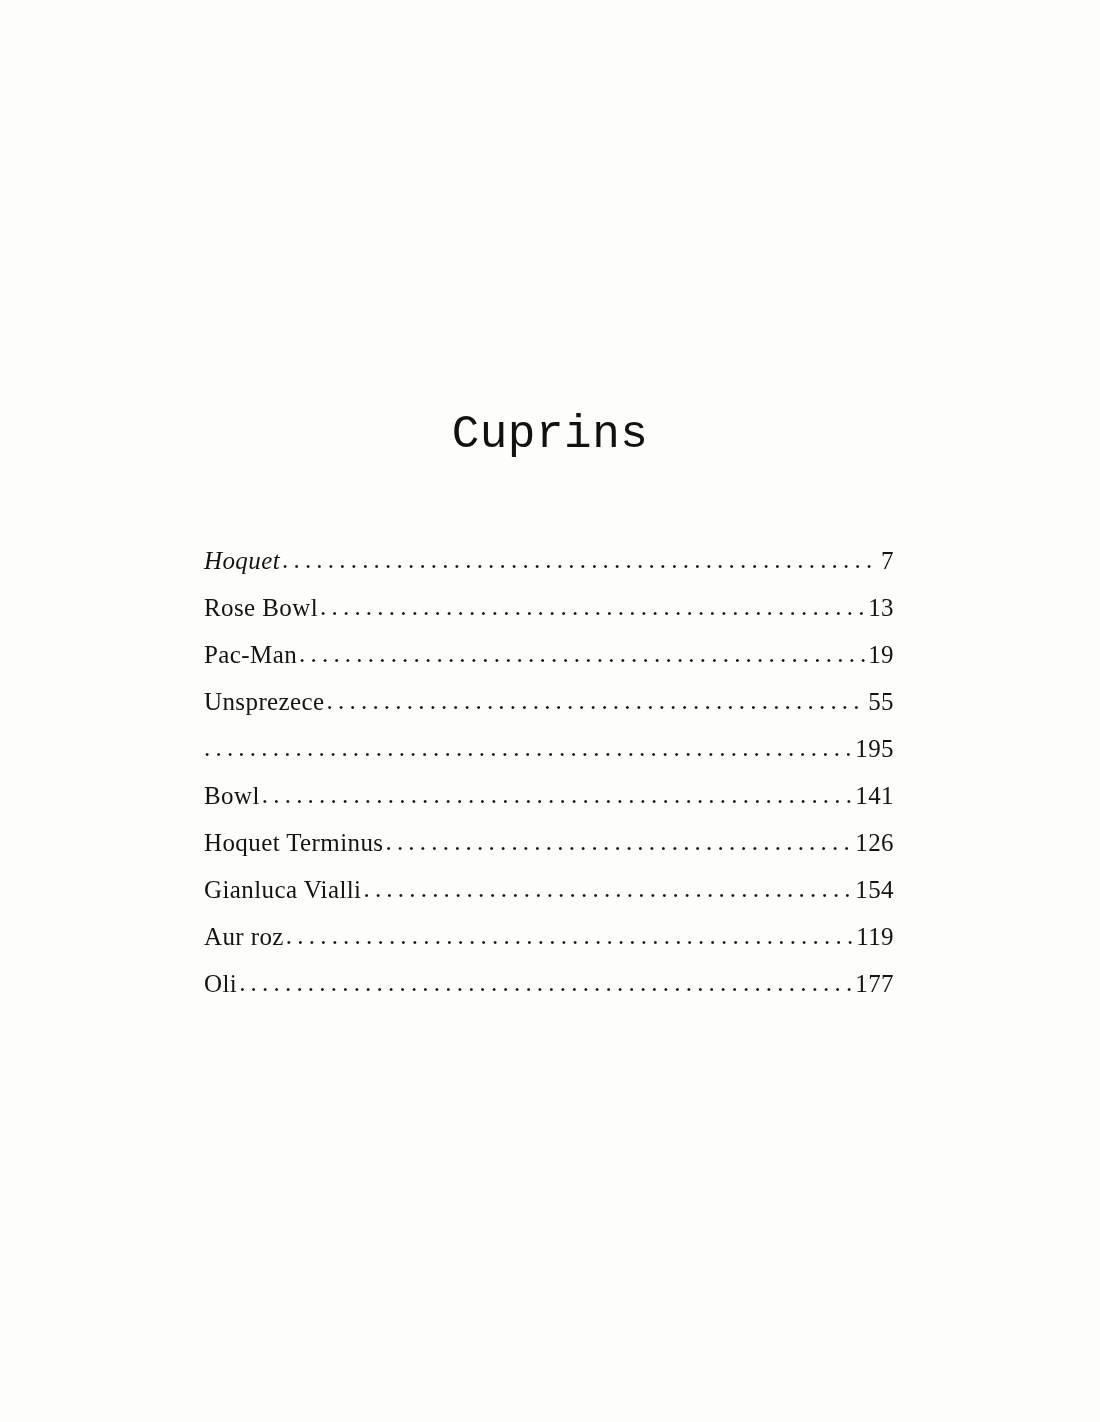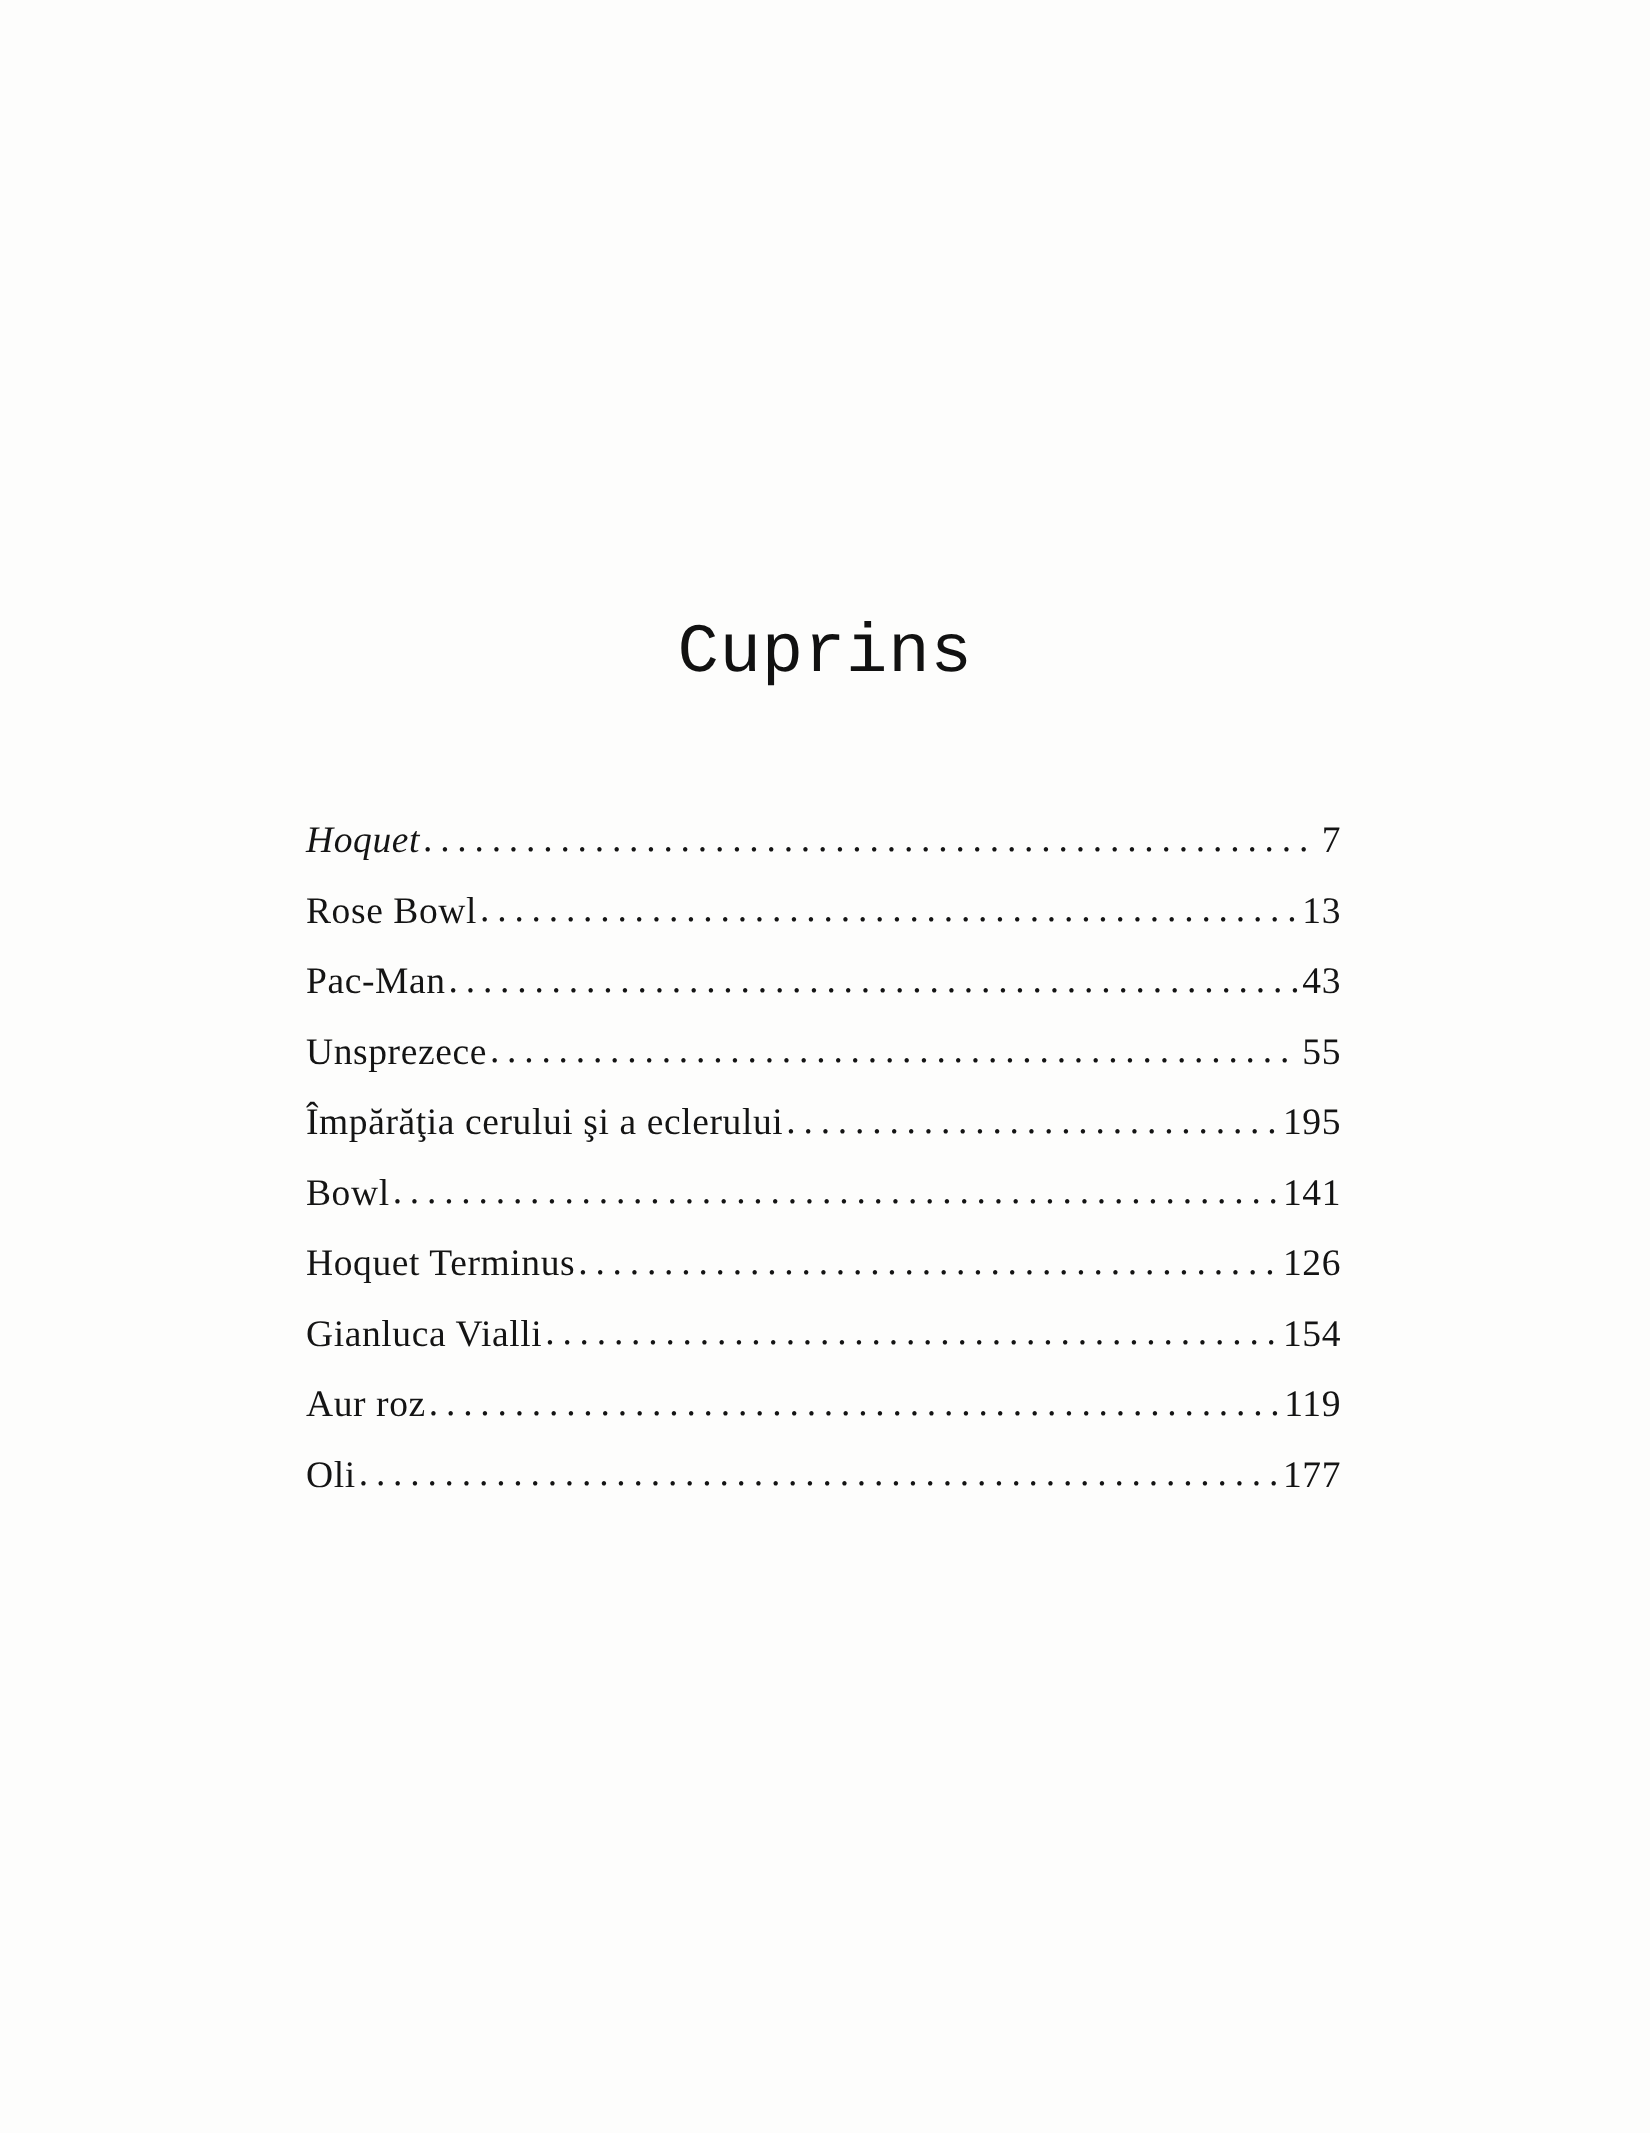--- a/index.html
+++ b/index.html
@@ -90,29 +90,28 @@
         <span class="page-num">7</span>
       </div>
       <div class="toc-entry">
         <span class="label">Rose Bowl</span>
         <span class="leader">.........................................................................................</span>
         <span class="page-num">13</span>
       </div>
       <div class="toc-entry">
         <span class="label">Pac-Man</span>
         <span class="leader">.........................................................................................</span>
-        <span class="page-num">43</span>
+        <span class="page-num">19</span>
       </div>
       <div class="toc-entry">
         <span class="label">Unsprezece</span>
         <span class="leader">.........................................................................................</span>
         <span class="page-num">55</span>
       </div>
       <div class="toc-entry">
-        <span class="label">Împărăţia cerului şi a eclerului</span>
         <span class="leader">.........................................................................................</span>
         <span class="page-num">195</span>
       </div>
       <div class="toc-entry">
         <span class="label">Bowl</span>
         <span class="leader">.........................................................................................</span>
         <span class="page-num">141</span>
       </div>
       <div class="toc-entry">
         <span class="label">Hoquet Terminus</span>

